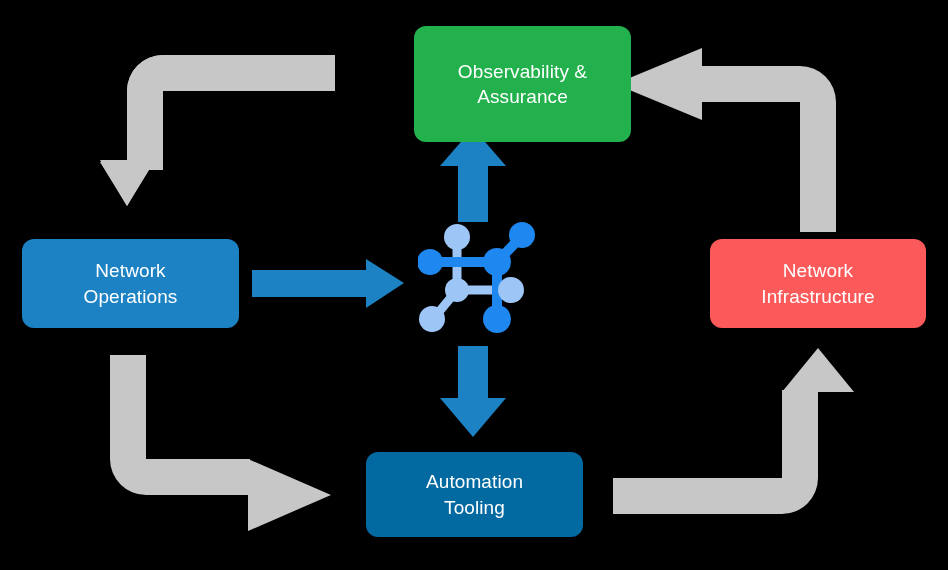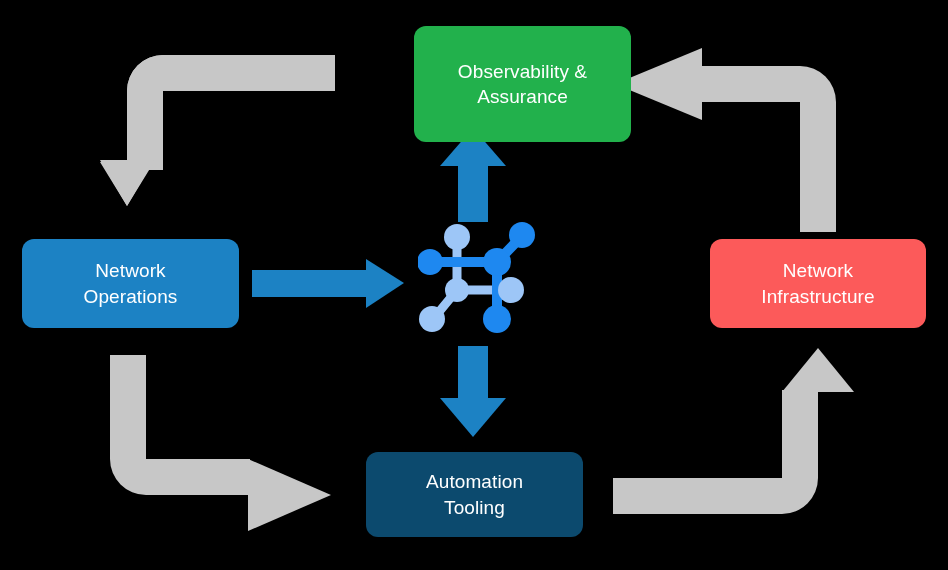--- a/index.html
+++ b/index.html
@@ -151,16 +151,16 @@
 
   <div class="node-box" id="box-observability" style="background:#22b14c">Observability &amp;
 Assurance</div>
 
   <div class="node-box" id="box-network-operations" style="background:#1c82c4">Network
 Operations</div>
 
   <div class="node-box" id="box-network-infrastructure" style="background:#fc5a5a">Network
 Infrastructure</div>
 
-  <div class="node-box" id="box-automation-tooling" style="background:#0c4a6e">Automation
+  <div class="node-box" id="box-automation-tooling" style="background:#0369a1">Automation
 Tooling</div>
 
 </div>
 
 </body></html>

